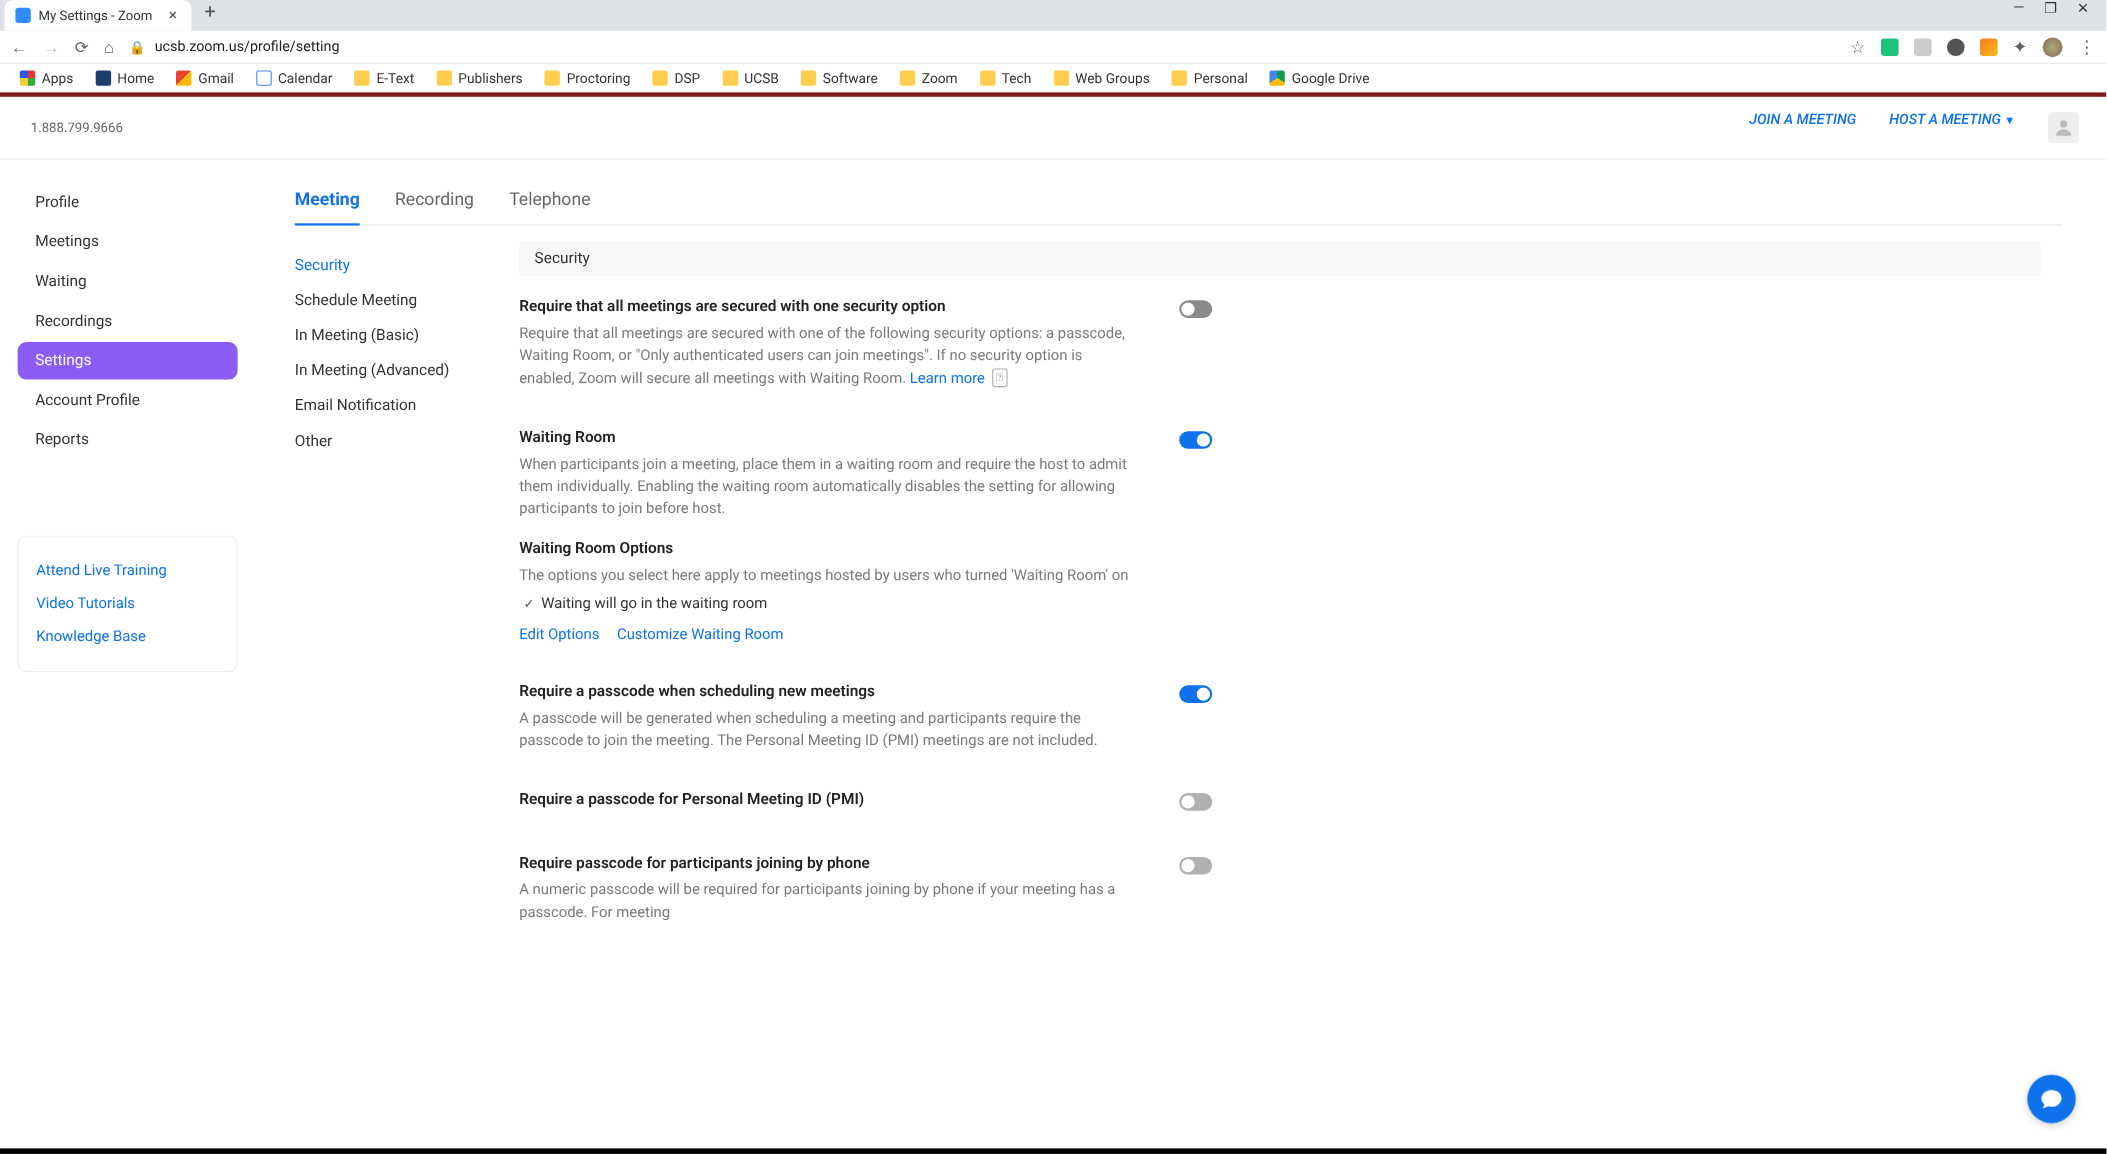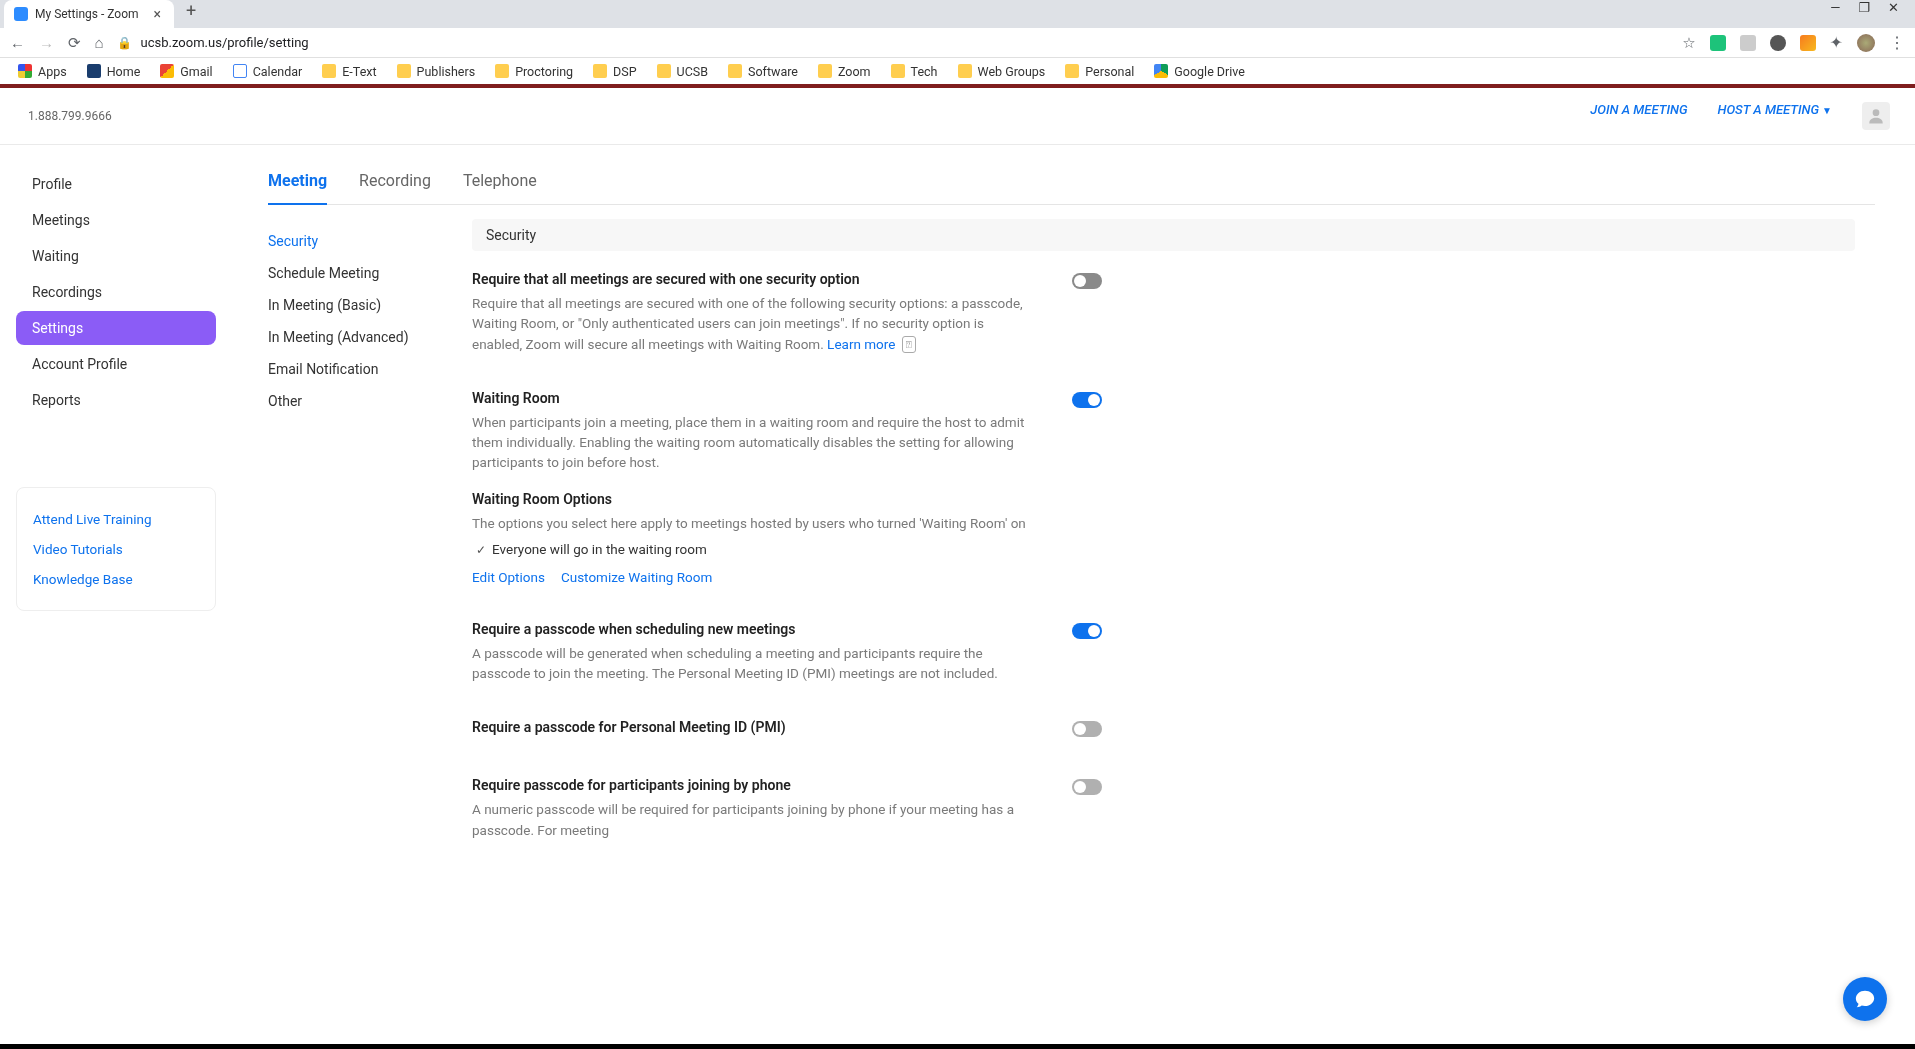--- a/index.html
+++ b/index.html
@@ -261,21 +261,21 @@
             <div class="toggle disabled"></div>
           </div>
         </div>
 
         <div class="setting-block">
           <div class="setting-text">
             <div class="setting-title">Waiting Room</div>
             <div class="setting-desc">When participants join a meeting, place them in a waiting room and require the host to admit them individually. Enabling the waiting room automatically disables the setting for allowing participants to join before host.</div>
             <div class="subsection-title">Waiting Room Options</div>
             <div class="setting-desc">The options you select here apply to meetings hosted by users who turned 'Waiting Room' on</div>
-            <div class="option-line"><span class="check">✓</span><span>Everyone will go in the waiting room</span></div>
+            <div class="option-line"><span class="check">✓</span><span>Waiting will go in the waiting room</span></div>
             <div class="action-links">
               <span>Edit Options</span>
               <span>Customize Waiting Room</span>
             </div>
           </div>
           <div class="toggle-col">
             <div class="toggle on"></div>
           </div>
         </div>
 

